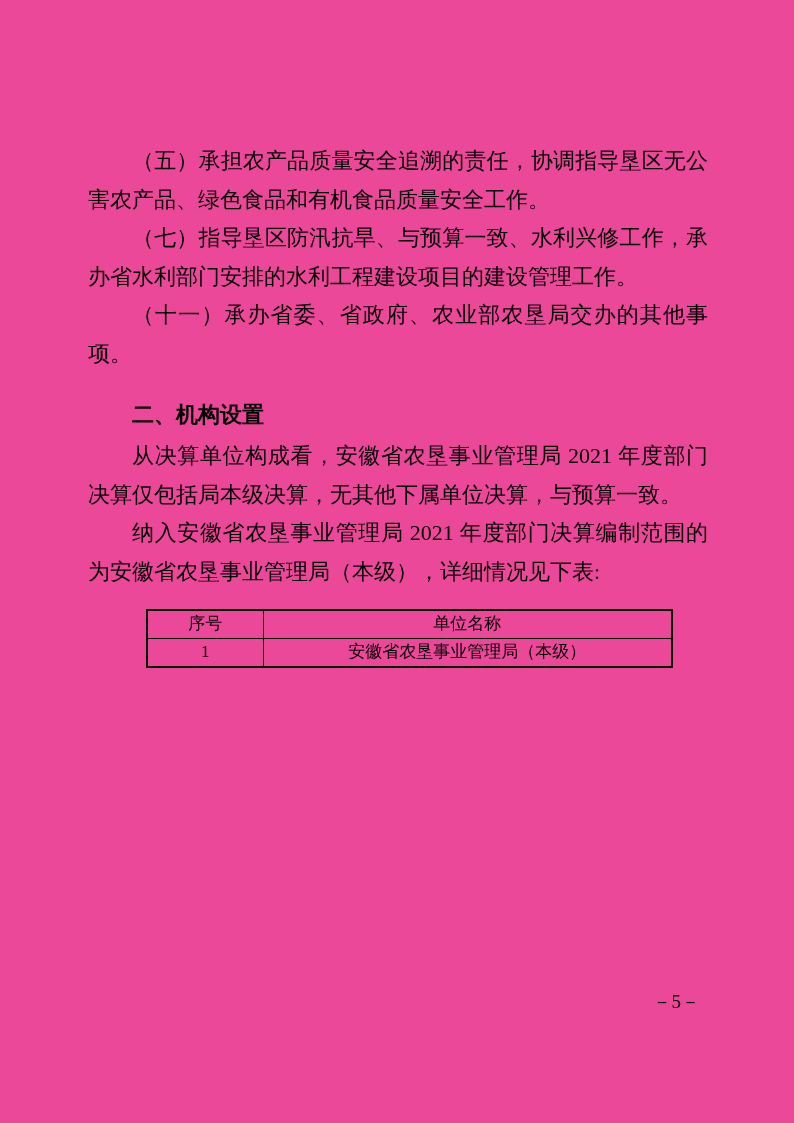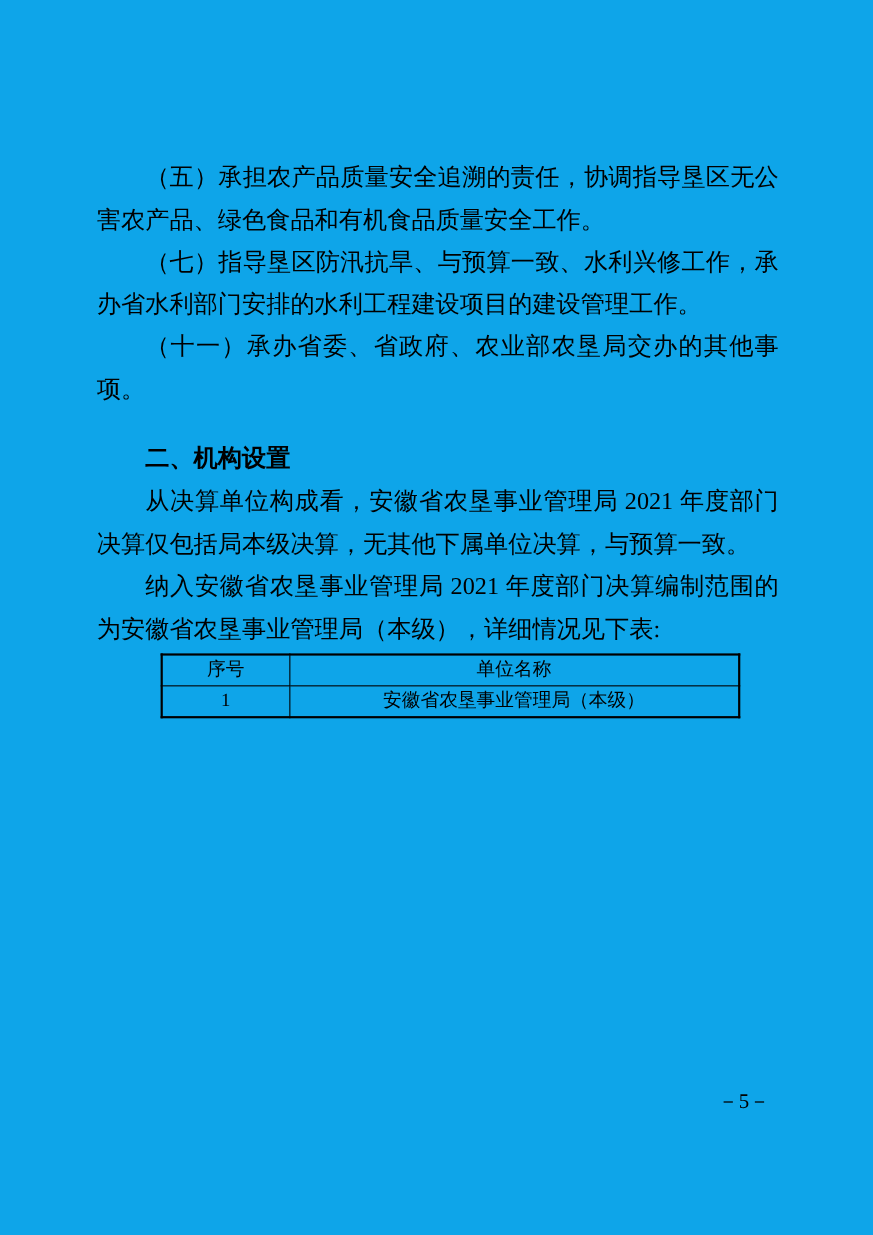--- a/index.html
+++ b/index.html
@@ -11,21 +11,21 @@
     height: 1123px;
     background: #ffffff;
     color: #000000;
     font-family: "Liberation Serif", "DejaVu Serif", serif;
     position: relative;
     overflow: hidden;
   }
   .page {
     position: absolute;
     inset: 0;
-    background: #0ea5e9;
+    background: #ec4899;
   }
   .content {
     position: absolute;
     left: 88px;
     top: 142px;
     width: 620px;
   }
   .para {
     margin: 0;
     font-size: 22px;
@@ -33,25 +33,25 @@
     text-align: justify;
     text-indent: 2em;
     word-break: break-all;
   }
   .heading {
     margin: 24px 0 0 0;
     font-size: 22px;
     line-height: 40px;
     font-weight: bold;
     text-indent: 2em;
-    font-family: Liberation Sans, sans-serif;
+    font-family: Liberation Mono, monospace;
   }
   .doc-table {
     border-collapse: collapse;
-    margin: 3px 0 0 58px;
+    margin: 18px 0 0 58px;
     width: 527px;
     font-size: 17px;
     table-layout: fixed;
     border: 2px solid #000000;
   }
   .doc-table th, .doc-table td {
     border: 1px solid #000000;
     height: 27px;
     text-align: center;
     vertical-align: middle;

